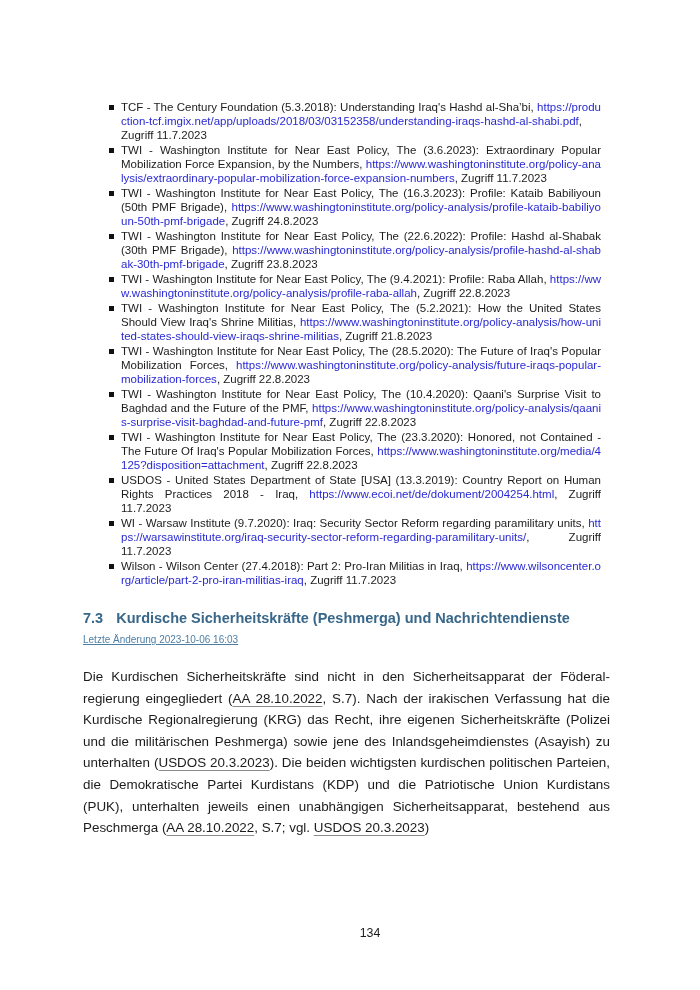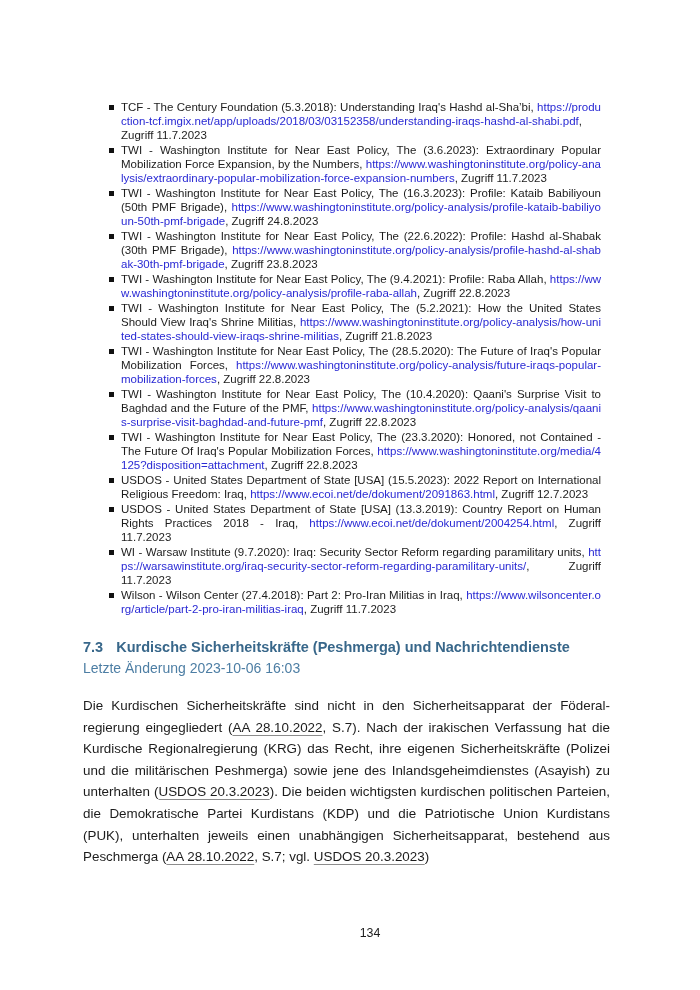--- a/index.html
+++ b/index.html
@@ -56,23 +56,24 @@
     font-weight: bold;
     color: var(--color-heading, #38678a);
     line-height: 17px;
   }
   .section-number {
     display: inline-block;
     margin-right: 13px;
   }
   .last-change {
     margin-top: 5px;
-    font-size: 14px;
+    font-size: 10px;
     line-height: 15px;
     color: var(--color-subheading, #4d7ea4);
+    text-decoration: underline;
   }
   
   .body-paragraph {
     margin: 19px 7px 0 0;
     font-size: 13.4px;
     line-height: 21.6px;
     text-align: justify;
     hyphens: manual;
     -webkit-hyphens: manual;
   }
@@ -132,21 +133,20 @@
       <li class="ref-item">
     <span class="bullet"></span>
     <span class="ref-text">TWI - Washington Institute for Near East Policy, The (10.4.2020): Qaani's Surprise Visit to Baghdad and the Future of the PMF, <a>https://www.washingtoninstitute.org/policy-analysis/qaanis-surprise-visit-baghdad-and-future-pmf</a>, Zugriff 22.8.2023</span>
   </li>
       <li class="ref-item">
     <span class="bullet"></span>
     <span class="ref-text">TWI - Washington Institute for Near East Policy, The (23.3.2020): Honored, not Contained - The Future Of Iraq's Popular Mobilization Forces, <a>https://www.washingtoninstitute.org/media/4125?disposition=attachment</a>, Zugriff 22.8.2023</span>
   </li>
       <li class="ref-item">
     <span class="bullet"></span>
-    <span class="ref-text">USDOS - United States Department of State [USA] (15.5.2023): 2022 Report on International Religious Freedom: Iraq, <a>https://www.ecoi.net/de/dokument/2091863.html</a>, Zugriff 12.7.2023</span>
   </li>
       <li class="ref-item">
     <span class="bullet"></span>
     <span class="ref-text">USDOS - United States Department of State [USA] (13.3.2019): Country Report on Human Rights Practices 2018 - Iraq, <a>https://www.ecoi.net/de/dokument/2004254.html</a>, Zugriff 11.7.2023</span>
   </li>
       <li class="ref-item">
     <span class="bullet"></span>
     <span class="ref-text">WI - Warsaw Institute (9.7.2020): Iraq: Security Sector Reform regarding paramilitary units, <a>https://warsawinstitute.org/iraq-security-sector-reform-regarding-paramilitary-units/</a>, Zugriff 11.7.2023</span>
   </li>
       <li class="ref-item">

